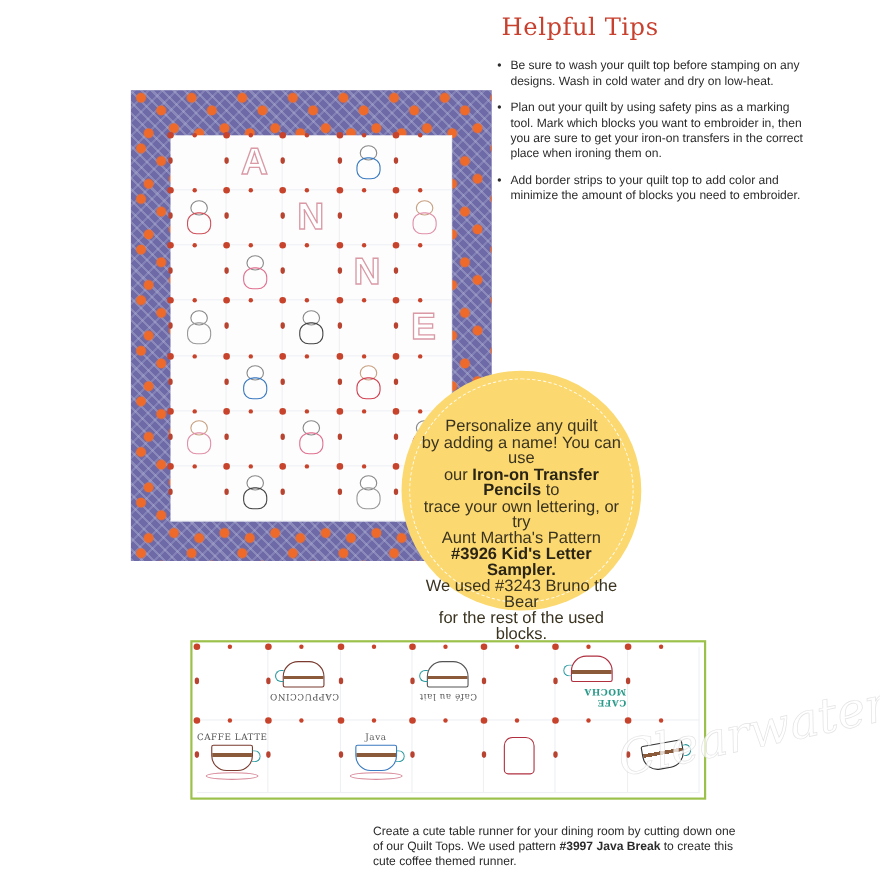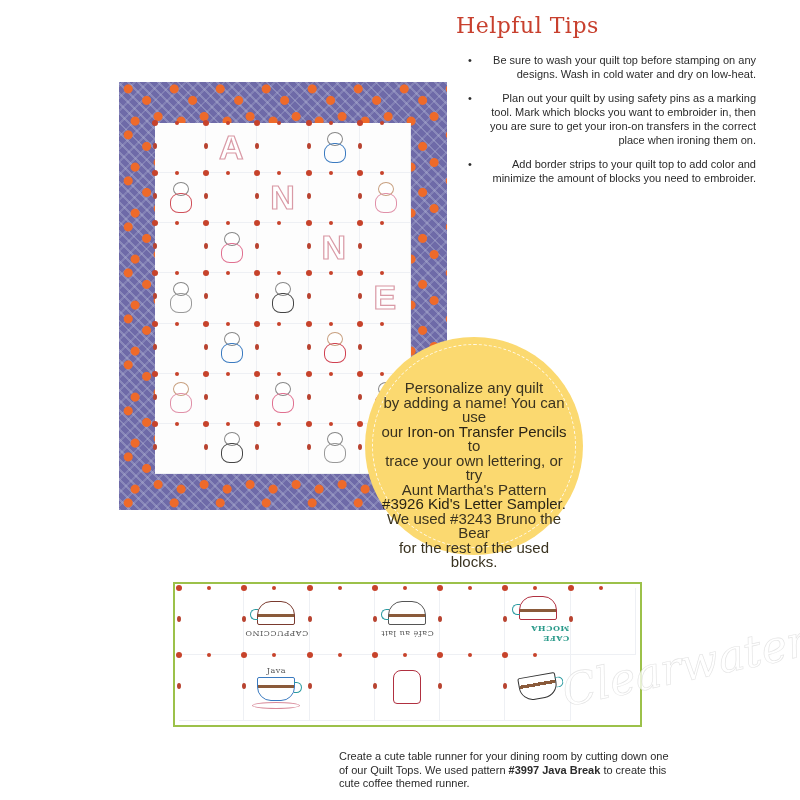--- a/index.html
+++ b/index.html
@@ -29,33 +29,33 @@
            -webkit-text-stroke:1.2px #d99aa6; }
   .motif { width:30px; height:32px; position:relative; }
   .motif .head { position:absolute; left:8px; top:0; width:14px; height:12px; border:1.3px solid #888;
            border-radius:50%; background:#fff; }
   .motif .body { position:absolute; left:5px; top:11px; width:20px; height:18px; border:1.3px solid #999;
            border-radius:45% 45% 40% 40%; }
 
   
   .tips-title { position:absolute; left:456px; top:13px; font-family:"DejaVu Serif", serif; 
            font-size:22px; color:#c8402e; letter-spacing:0.5px; }
-  .tips-list { position:absolute; left:466px; top:53px; width:290px; margin:0; padding:0; list-style:none;
-           font-size:11px; line-height:14px; color:#2b2b2b;text-align:right; }
+  .tips-list { position:absolute; left:450px; top:53px; width:290px; margin:0; padding:0; list-style:none;
+           font-size:11px; line-height:14px; color:#2b2b2b; }
   .tips-list li { position:relative; padding-left:14px; margin-bottom:10px; }
   .tips-list li::before { content:"•"; position:absolute; left:2px; top:0; }
 
   
   .circle { position:absolute; left:365px; top:337px; width:218px; height:218px; border-radius:50%;
            background:#fbd970; }
   .circle::after { content:""; position:absolute; inset:7px; border-radius:50%;
            border:1.5px dashed rgba(255,255,255,0.85); }
   .circle-text { position:absolute; left:14px; top:44px; width:190px; text-align:center;
            font-size:15px; line-height:14.5px; color:#3a3320; z-index:2; }
-  .circle-text b { font-weight:normal; color:#2a2416; }
+  .circle-text b { font-weight:bold; color:#2a2416; }
 
   
   .runner { position:absolute; left:173px; top:582px; width:469px; height:145px; box-sizing:border-box;
            border:2px solid #9cc14a; background:#fff; display:grid;
            grid-template-columns:repeat(7,1fr); grid-template-rows:repeat(2,1fr); padding:4px; }
   .rcell { position:relative; border-right:1px solid #eef0f4; border-bottom:1px solid #eef0f4;
            display:flex; align-items:center; justify-content:center; flex-direction:column; }
   .rcell::before { content:""; position:absolute; left:-3px; top:-3px; width:6px; height:6px; border-radius:50%;
            background:#c7432b; box-shadow: 30px 0 0 -1px #c7432b; }
   .rcell::after { content:""; position:absolute; left:-2px; top:28px; width:4px; height:6px; border-radius:50%;
@@ -230,20 +230,25 @@
       <div class="cup" style="transform:rotate(180deg);border-color:#555"></div>
       <span class="rlabel" style="transform:rotate(180deg);margin-top:4px">Café au lait</span>
     </div>
   <div class="rcell"></div>
   <div class="rcell">
       <div class="cup" style="transform:rotate(180deg);border-color:#b03040"></div>
       <span class="rlabel teal" style="transform:rotate(180deg);margin-top:4px">CAFE MOCHA</span>
     </div>
   <div class="rcell"></div>
 
+  <div class="rcell">
+      <span class="rlabel">CAFFE LATTE</span>
+      <div class="cup"></div>
+      <div class="saucer"></div>
+    </div>
   <div class="rcell"></div>
   <div class="rcell">
       <span class="rlabel">Java</span>
       <div class="cup" style="border-color:#3a7ac0"></div>
       <div class="saucer"></div>
     </div>
   <div class="rcell"></div>
   <div class="rcell">
       <div class="pot"></div>
     </div>

